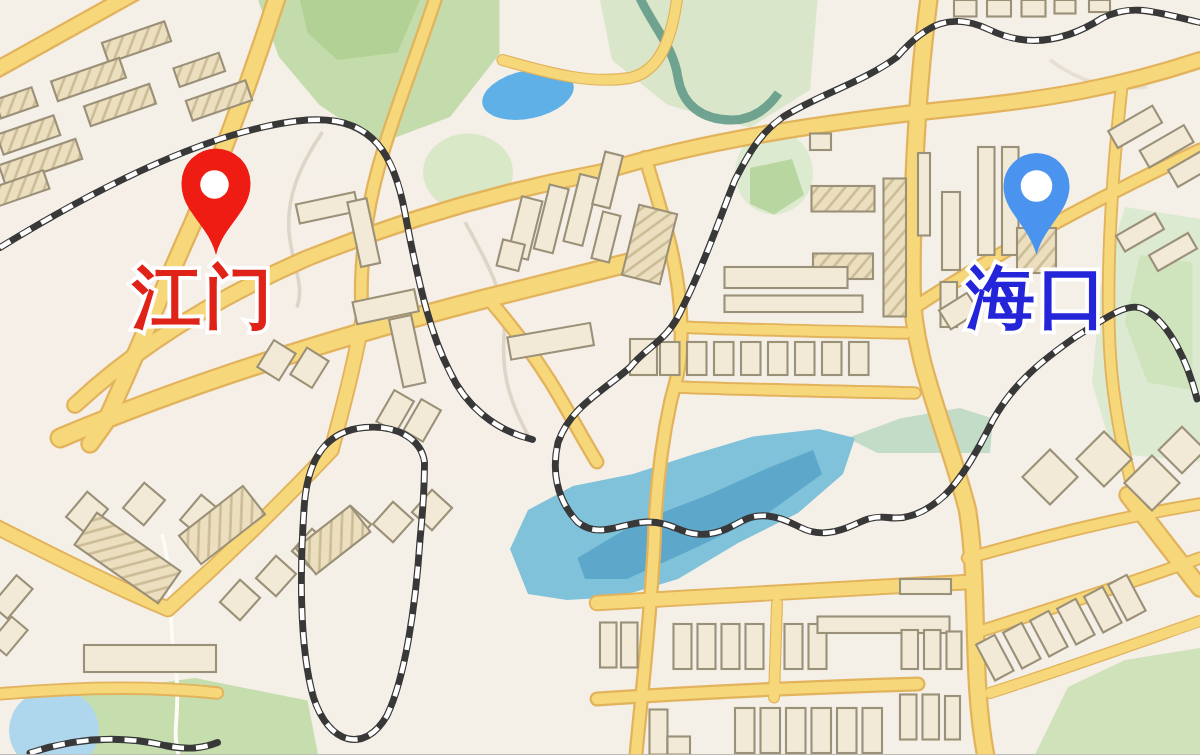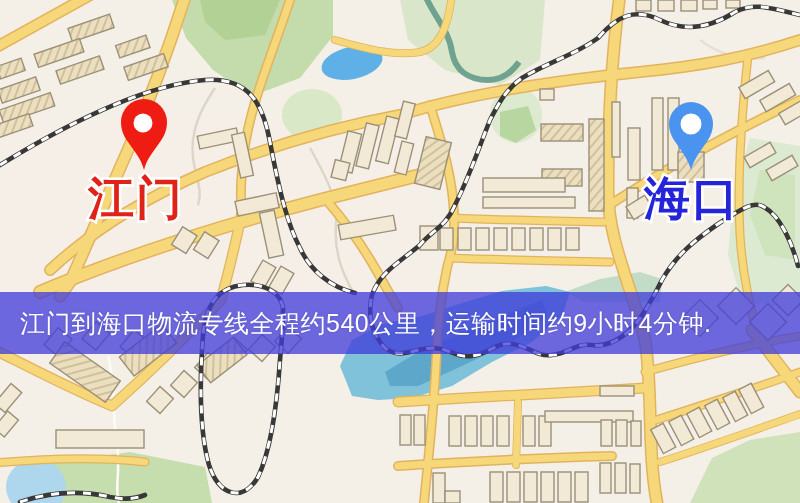--- a/index.html
+++ b/index.html
@@ -264,23 +264,20 @@
       </g>
       <g>
         <path class="rww" d="M0,165 C70,122 145,85 205,80 C250,77 263,105 270,142 C280,195 288,225 300,248 C310,270 330,287 355,293"></path>
         <path class="rww" d="M800,15 C770,8 755,2 735,12 C710,28 685,32 660,20 C635,8 618,15 598,38 C575,55 548,62 522,78 C505,90 498,105 490,120 C478,150 470,175 455,205 C445,228 432,230 420,245 C400,262 380,272 372,295 C368,312 370,332 385,348 C400,360 415,348 432,348 C450,348 455,358 472,356 C490,354 495,342 512,344 C530,346 535,357 552,355 C570,353 575,343 592,345 C606,347 618,341 630,330 C642,318 652,300 662,280 C676,255 695,240 718,224 C740,210 754,200 764,207 C780,216 792,242 798,266"></path>
         <path class="rww" d="M283,308 C281,293 265,283 243,285 C220,287 206,302 203,335 C200,375 199,430 209,465 C219,496 243,503 258,477 C270,452 277,405 280,360 C282,340 283,322 283,308 Z" fill="none"></path>
         <path class="rww" d="M20,502 C50,492 80,490 110,497 C125,500 135,499 145,495"></path>
       </g>
     </g>
   </svg>
 
-  <div class="banner">
-    <span>江门到海口物流专线全程约540公里，运输时间约9小时4分钟.</span>
-  </div>
 
   <div class="pin" style="left:118px;top:98px;">
     <svg width="52" height="74" viewBox="-26 -72 52 74">
       <path d="M0,0 C-3,-12 -10,-19 -16,-28 C-21,-35 -23,-41 -23,-48 A23,23 0 1 1 23,-48 C23,-41 21,-35 16,-28 C10,-19 3,-12 0,0 Z" fill="#ee1c12"></path>
       <circle cx="-1" cy="-47" r="9.5" fill="#ffffff"></circle>
     </svg>
   </div>
 
   <div class="pin" style="left:666px;top:100px;">
     <svg width="50" height="72" viewBox="-25 -70 50 72">

